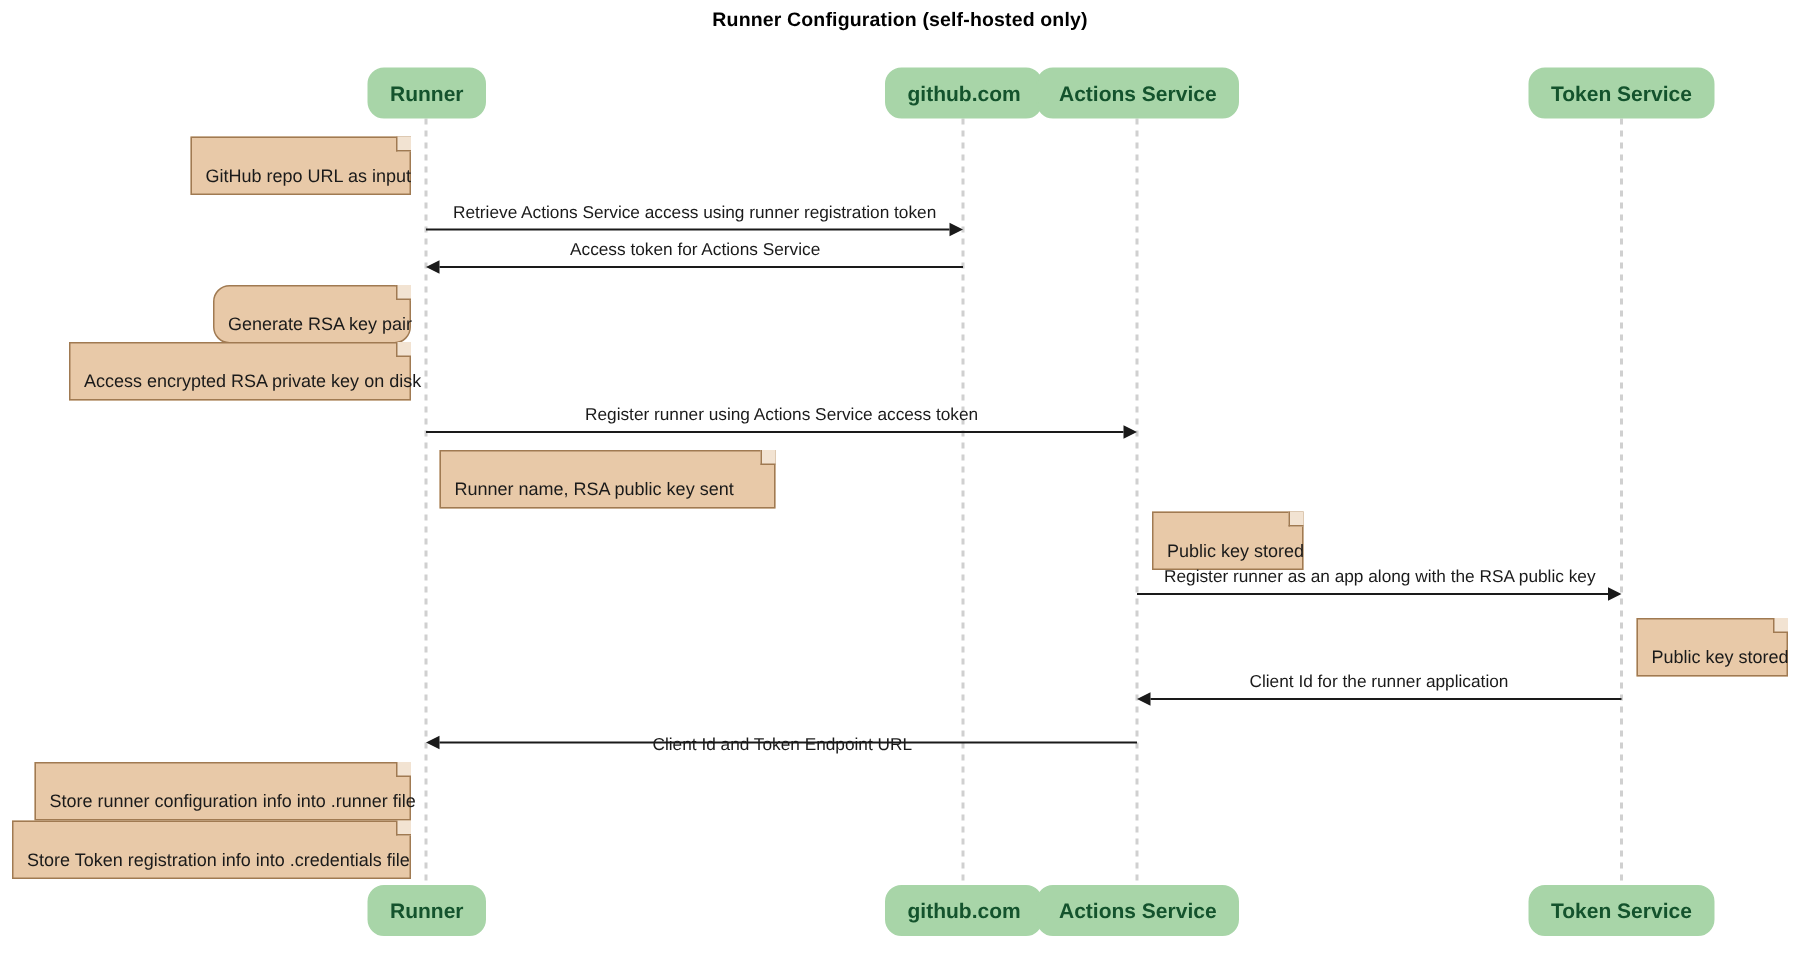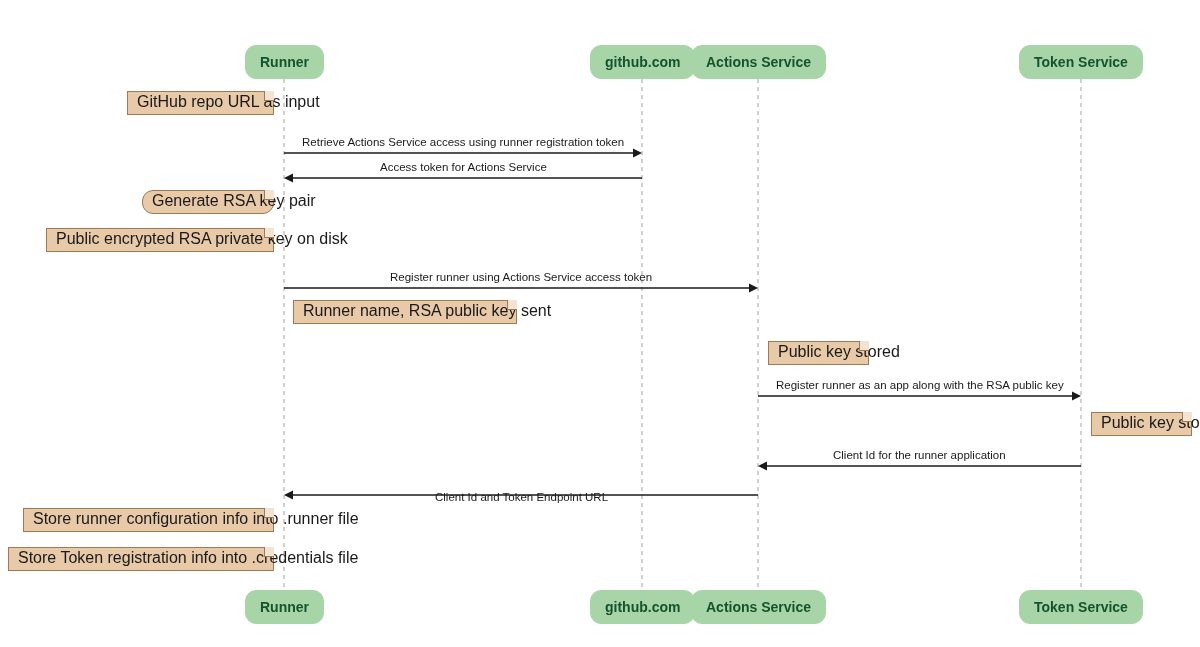--- a/index.html
+++ b/index.html
@@ -67,24 +67,24 @@
     color: #14532d;
     white-space: nowrap;
     padding: 0 14px;
   }
   
   .note {
     position: absolute;
     box-sizing: border-box;
     background: #e8c9a8;
     border: 1px solid #a07a52;
-    font-size: 16px;
+    font-size: 12px;
     color: #1a1a1a;
     white-space: nowrap;
-    padding: 3px 9px 5px 9px;
+    padding: 18px 9px 5px 9px;
     line-height: 14px;
   }
   .note .fold {
     position: absolute;
     top: -1px;
     right: -1px;
     width: 9px;
     height: 9px;
     background: #f2e3d2;
     border-left: 1px solid #a07a52;
@@ -99,20 +99,21 @@
     text-align: center;
     background: transparent;
     line-height: 13px;
   }
 </style>
 </head>
 <body>
 
 <div id="diagram-root">
 
+  <div id="diagram-title">Runner Configuration (self-hosted only)</div>
 
   <svg id="diagram-svg" viewBox="0 0 1200 647" xmlns="http://www.w3.org/2000/svg">
     <g id="lifelines">
         <line x1="284" x2="284" y1="79" y2="590" class="lifeline"></line>
         <line x1="642" x2="642" y1="79" y2="590" class="lifeline"></line>
         <line x1="758" x2="758" y1="79" y2="590" class="lifeline"></line>
         <line x1="1081" x2="1081" y1="79" y2="590" class="lifeline"></line>
       </g>
     <g id="arrows">
         <line x1="284" x2="633" y1="153" y2="153" class="msg-line"></line>
@@ -138,21 +139,21 @@
     </div>
   <div id="participants-bottom">
       <div class="participant" style="top: 590px; visibility: visible; left: 245px;">Runner</div>
       <div class="participant" style="top: 590px; visibility: visible; left: 590px;">github.com</div>
       <div class="participant" style="top: 590px; visibility: visible; left: 691px;">Actions Service</div>
       <div class="participant" style="top: 590px; visibility: visible; left: 1019px;">Token Service</div>
     </div>
   <div id="notes-layer">
       <div class="note" style="left: 127px; top: 91px; width: 147px;"><span>GitHub repo URL as input</span><span class="fold"></span></div>
       <div class="note" style="left: 142px; top: 190px; width: 132px; border-radius: 11px;"><span>Generate RSA key pair</span><span class="fold"></span></div>
-      <div class="note" style="left: 46px; top: 228px; width: 228px;"><span>Public encrypted RSA private key on disk</span><span class="fold"></span></div>
+      <div class="note" style="left: 46px; top: 228px; width: 228px;"><span>Access encrypted RSA private key on disk</span><span class="fold"></span></div>
       <div class="note" style="left: 293px; top: 300px; width: 224px;"><span>Runner name, RSA public key sent</span><span class="fold"></span></div>
       <div class="note" style="left: 768px; top: 341px; width: 101px;"><span>Public key stored</span><span class="fold"></span></div>
       <div class="note" style="left: 1091px; top: 412px; width: 101px;"><span>Public key stored</span><span class="fold"></span></div>
       <div class="note" style="left: 23px; top: 508px; width: 251px;"><span>Store runner configuration info into .runner file</span><span class="fold"></span></div>
       <div class="note" style="left: 8px; top: 547px; width: 266px;"><span>Store Token registration info into .credentials file</span><span class="fold"></span></div>
     </div>
   <div id="labels-layer">
       <div class="msg-label" style="visibility: visible; left: 302px; top: 136px;">Retrieve Actions Service access using runner registration token</div>
       <div class="msg-label" style="visibility: visible; left: 380px; top: 161px;">Access token for Actions Service</div>
       <div class="msg-label" style="visibility: visible; left: 390px; top: 271px;">Register runner using Actions Service access token</div>

